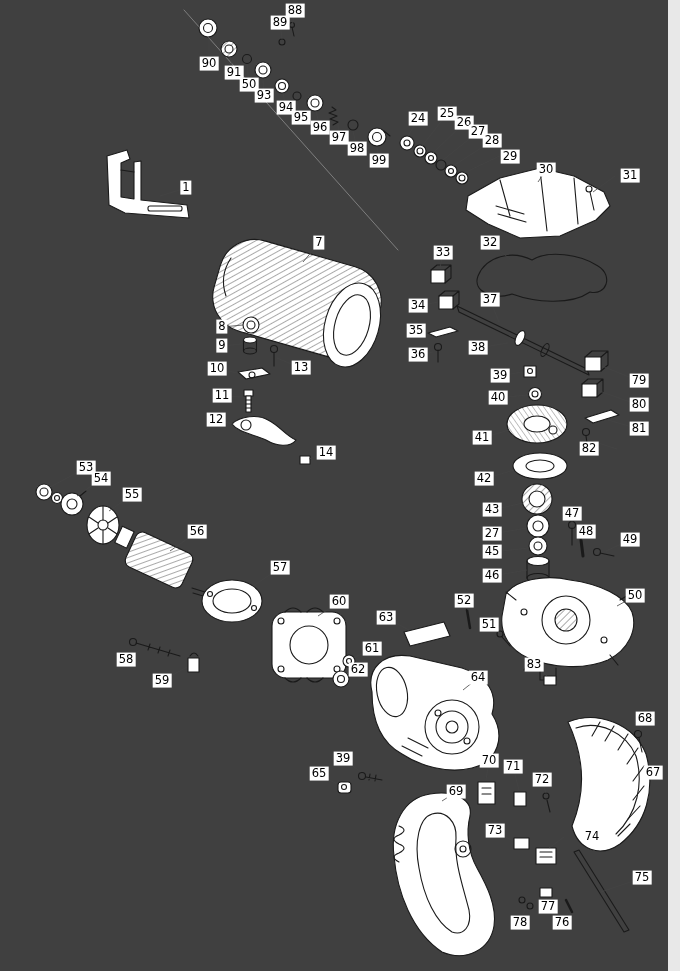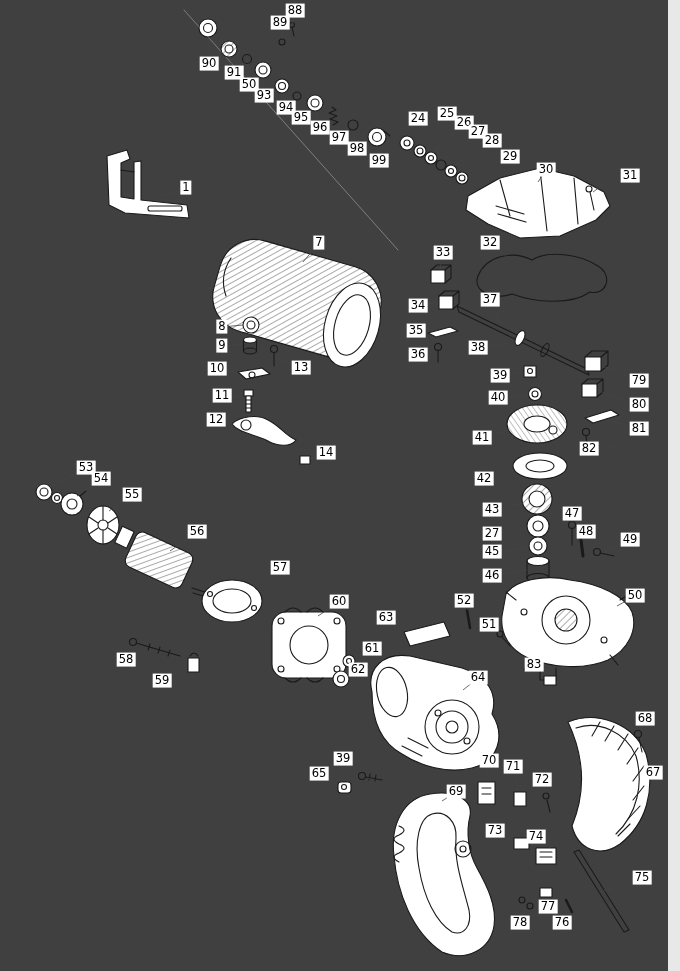--- a/index.html
+++ b/index.html
@@ -559,20 +559,20 @@
       <div class="callout" style="left: 478px; top: 678px;">64</div>
       <div class="callout" style="left: 645px; top: 719px;">68</div>
       <div class="callout" style="left: 653px; top: 773px;">67</div>
       <div class="callout" style="left: 319px; top: 774px;">65</div>
       <div class="callout" style="left: 343px; top: 759px;">39</div>
       <div class="callout" style="left: 489px; top: 761px;">70</div>
       <div class="callout" style="left: 513px; top: 767px;">71</div>
       <div class="callout" style="left: 542px; top: 780px;">72</div>
       <div class="callout" style="left: 456px; top: 792px;">69</div>
       <div class="callout" style="left: 495px; top: 831px;">73</div>
-      <div class="callout" style="left: 536px; top: 837px;">74</div>
+      <div class="callout" style="left: 592px; top: 837px;">74</div>
       <div class="callout" style="left: 642px; top: 878px;">75</div>
       <div class="callout" style="left: 562px; top: 923px;">76</div>
       <div class="callout" style="left: 548px; top: 907px;">77</div>
       <div class="callout" style="left: 520px; top: 923px;">78</div>
     </div>
 
 </div>
 
 </body></html>

